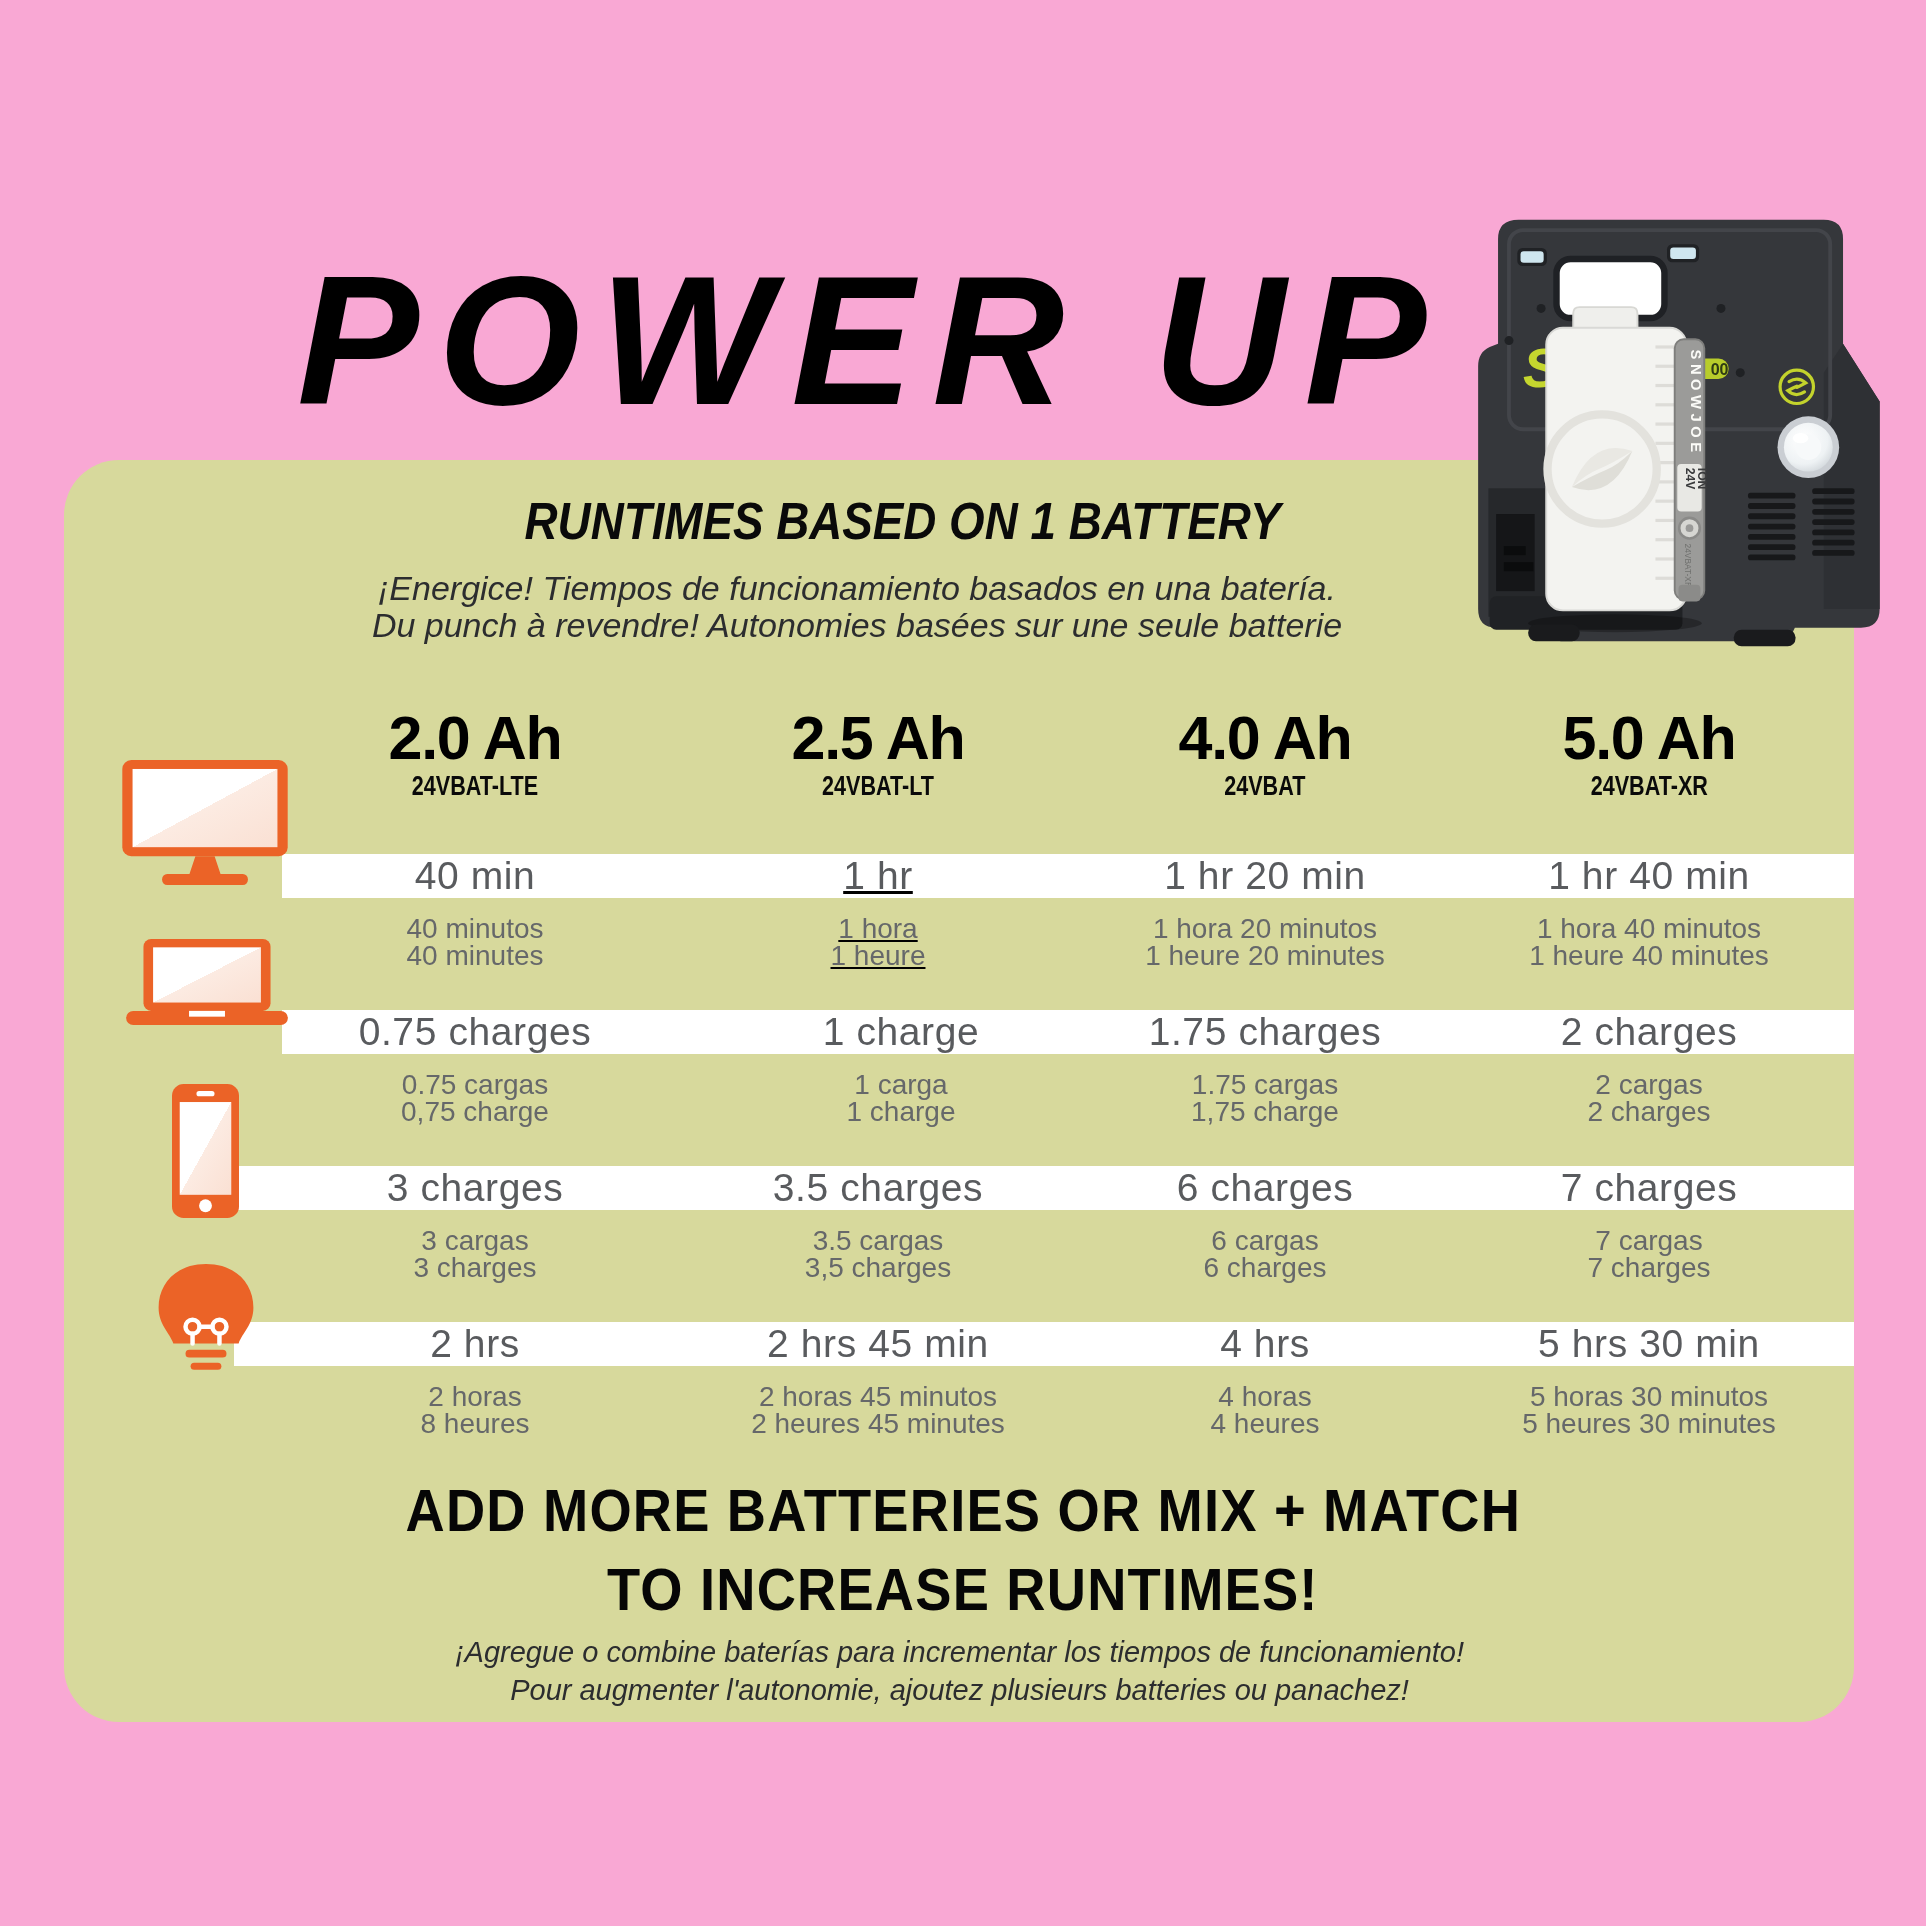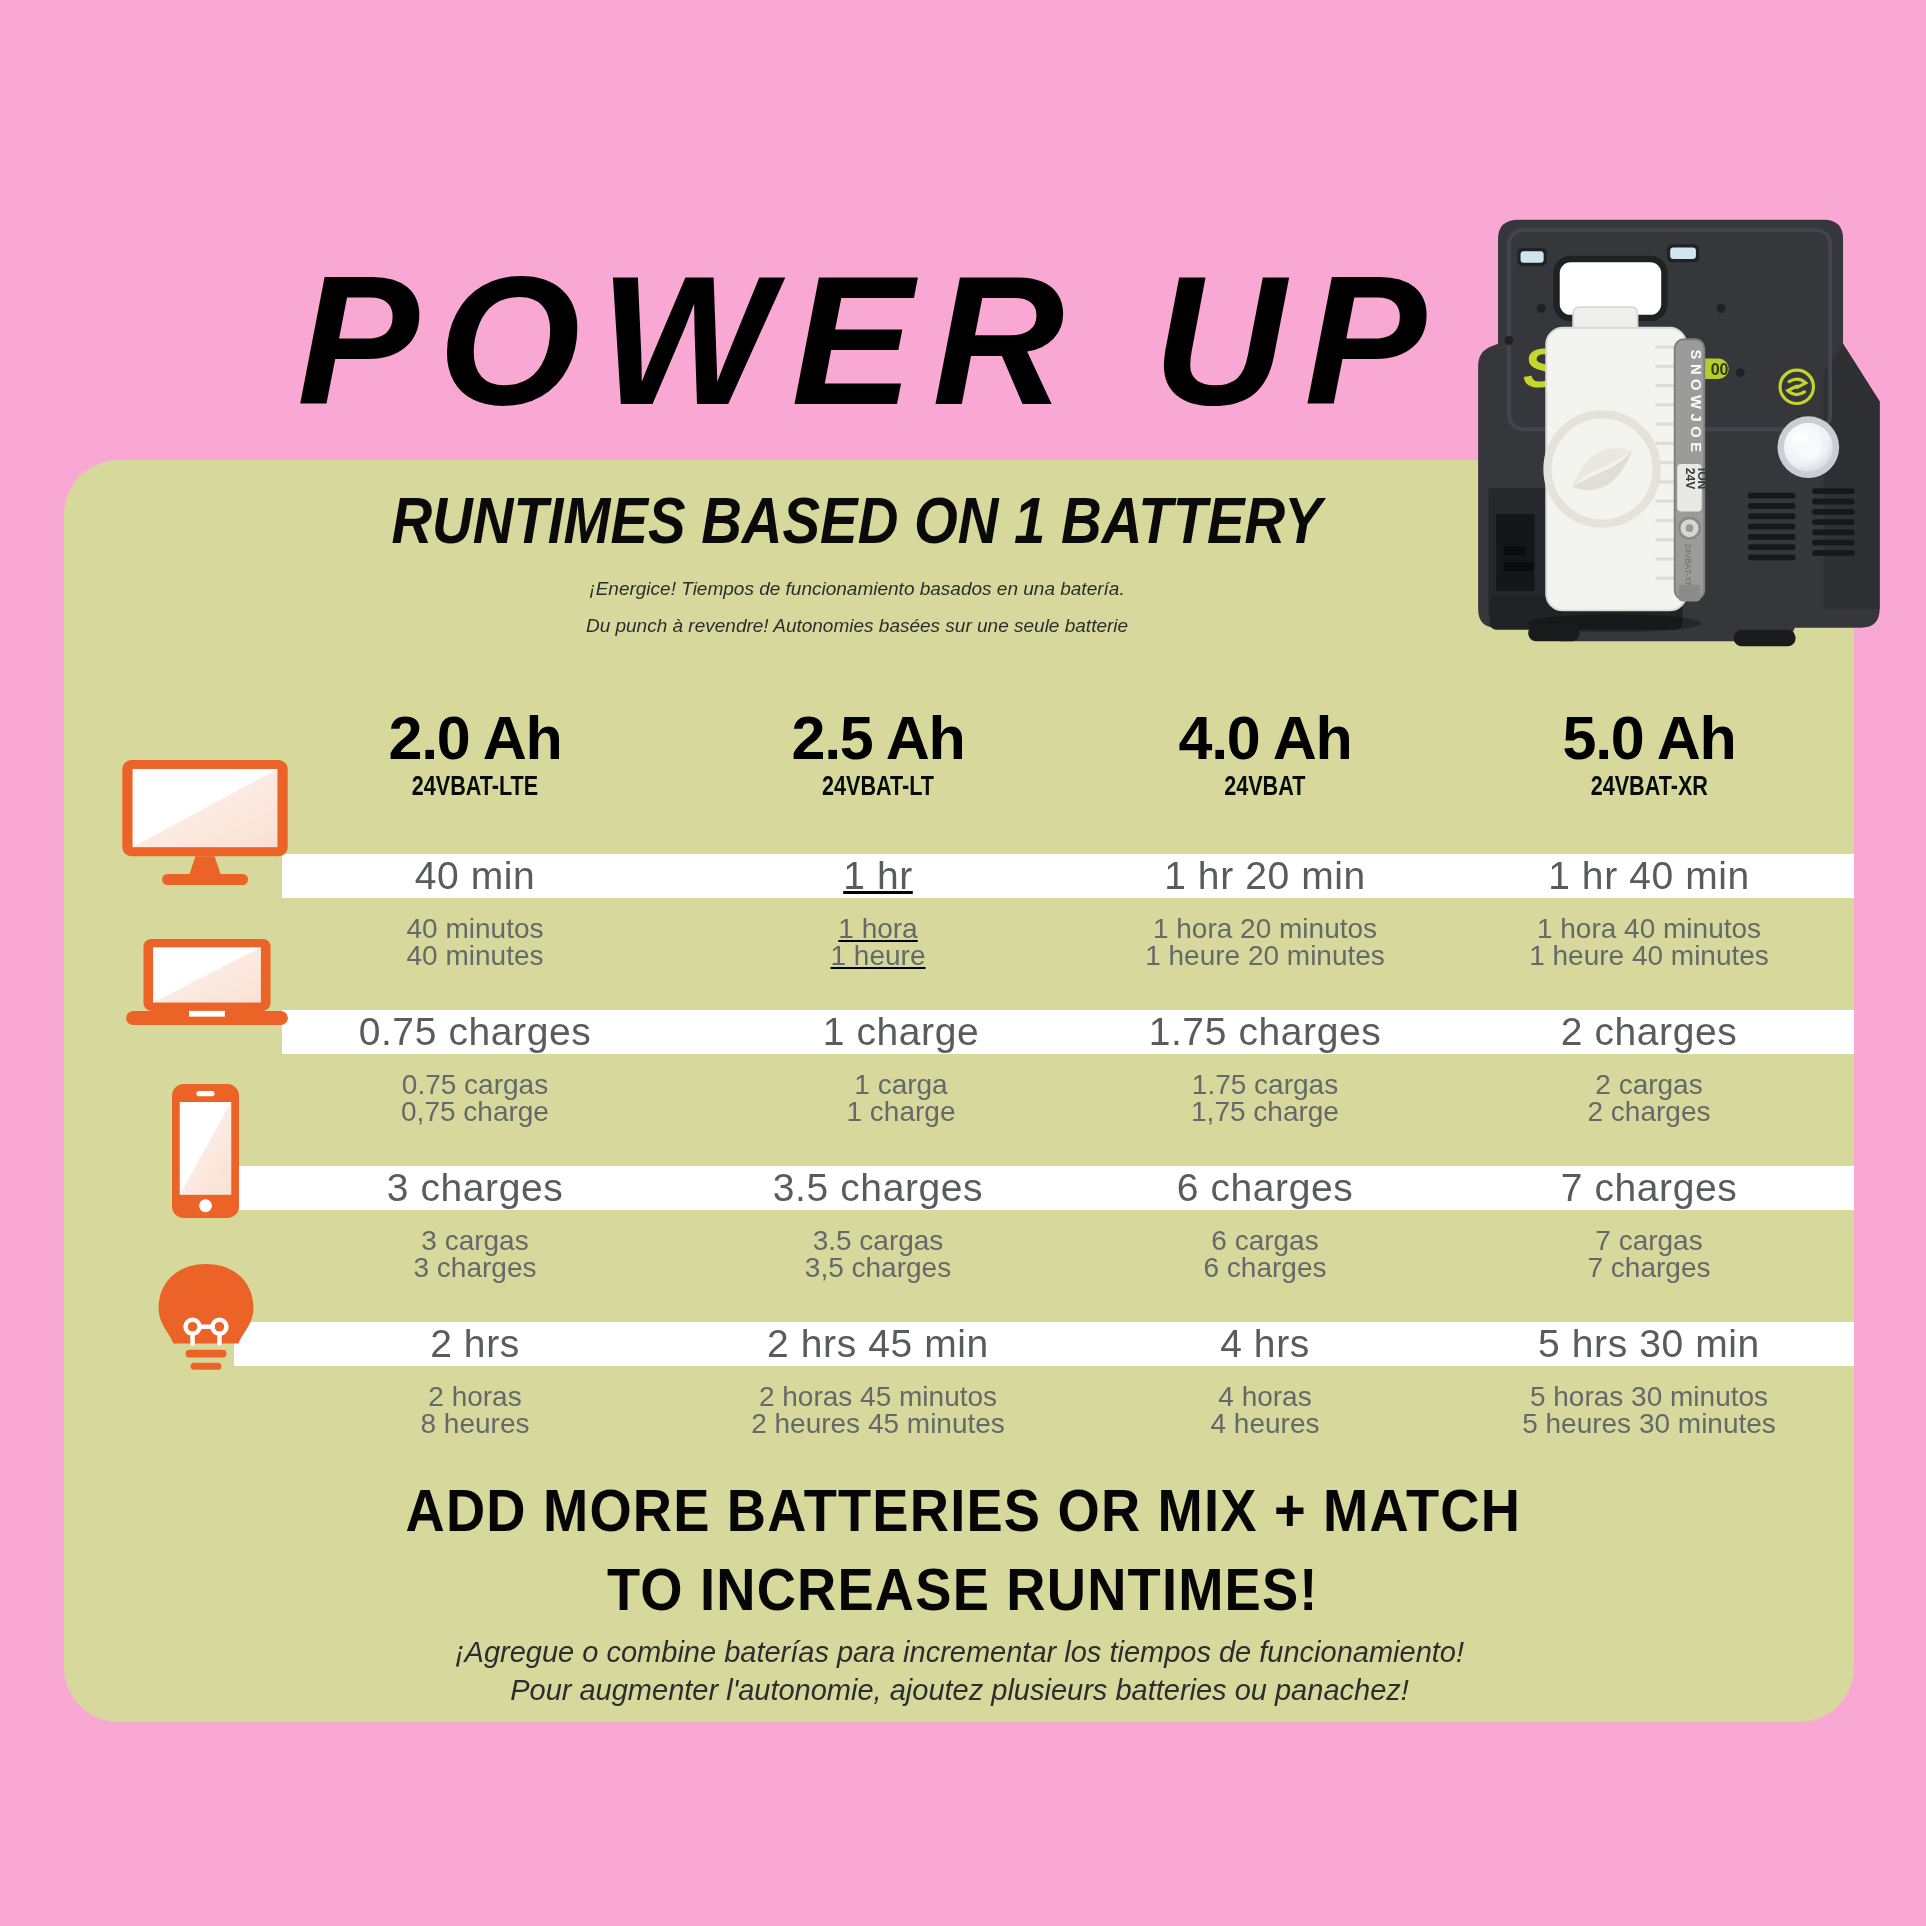--- a/index.html
+++ b/index.html
@@ -6,27 +6,27 @@
   .abs{position:absolute;}
   .canvas{position:relative;width:1926px;height:1926px;background:#f9a8d4;
           font-family:"Liberation Sans",sans-serif;overflow:hidden;}
 
   .title{left:297px;top:249px;font-style:italic;font-weight:bold;font-size:183px;
          line-height:183px;letter-spacing:19px;color:#000;white-space:nowrap;}
 
   .panel{left:64px;top:460px;width:1790px;height:1262px;background:#d7d99c;border-radius:55px;}
 
   .heading{left:64px;top:485px;width:1586px;text-align:center;color:#0a0a0a;
-           font-size:64px;line-height:72px;font-weight:bold;font-style:italic;white-space:nowrap;}
+           font-size:52px;line-height:72px;font-weight:bold;font-style:italic;white-space:nowrap;padding-left:46px;}
   .sx88{display:inline-block;transform:scaleX(.88);transform-origin:center;}
   .sx80{display:inline-block;transform:scaleX(.80);transform-origin:center;}
   .sx92{display:inline-block;transform:scaleX(.92);transform-origin:center;white-space:nowrap;}
 
   .subtitle{left:64px;top:570px;width:1586px;text-align:center;font-style:italic;
-            font-size:19px;line-height:37px;color:#2c2d2f;}
+            font-size:34px;line-height:37px;color:#2c2d2f;}
 
   .colhead{top:706px;width:398px;text-align:center;}
   .cap{font-size:61px;line-height:64px;font-weight:bold;color:#000;letter-spacing:-1.3px;}
   .model{font-size:27px;font-weight:bold;color:#0a0a0a;margin-top:1.3px;}
 
   .band{background:#ffffff;height:44px;}
 
   .cell{width:398px;text-align:center;}
   .val{font-size:39px;line-height:44px;color:#595b5e;letter-spacing:0.6px;white-space:nowrap;}
   .subs{margin-top:16.7px;}

